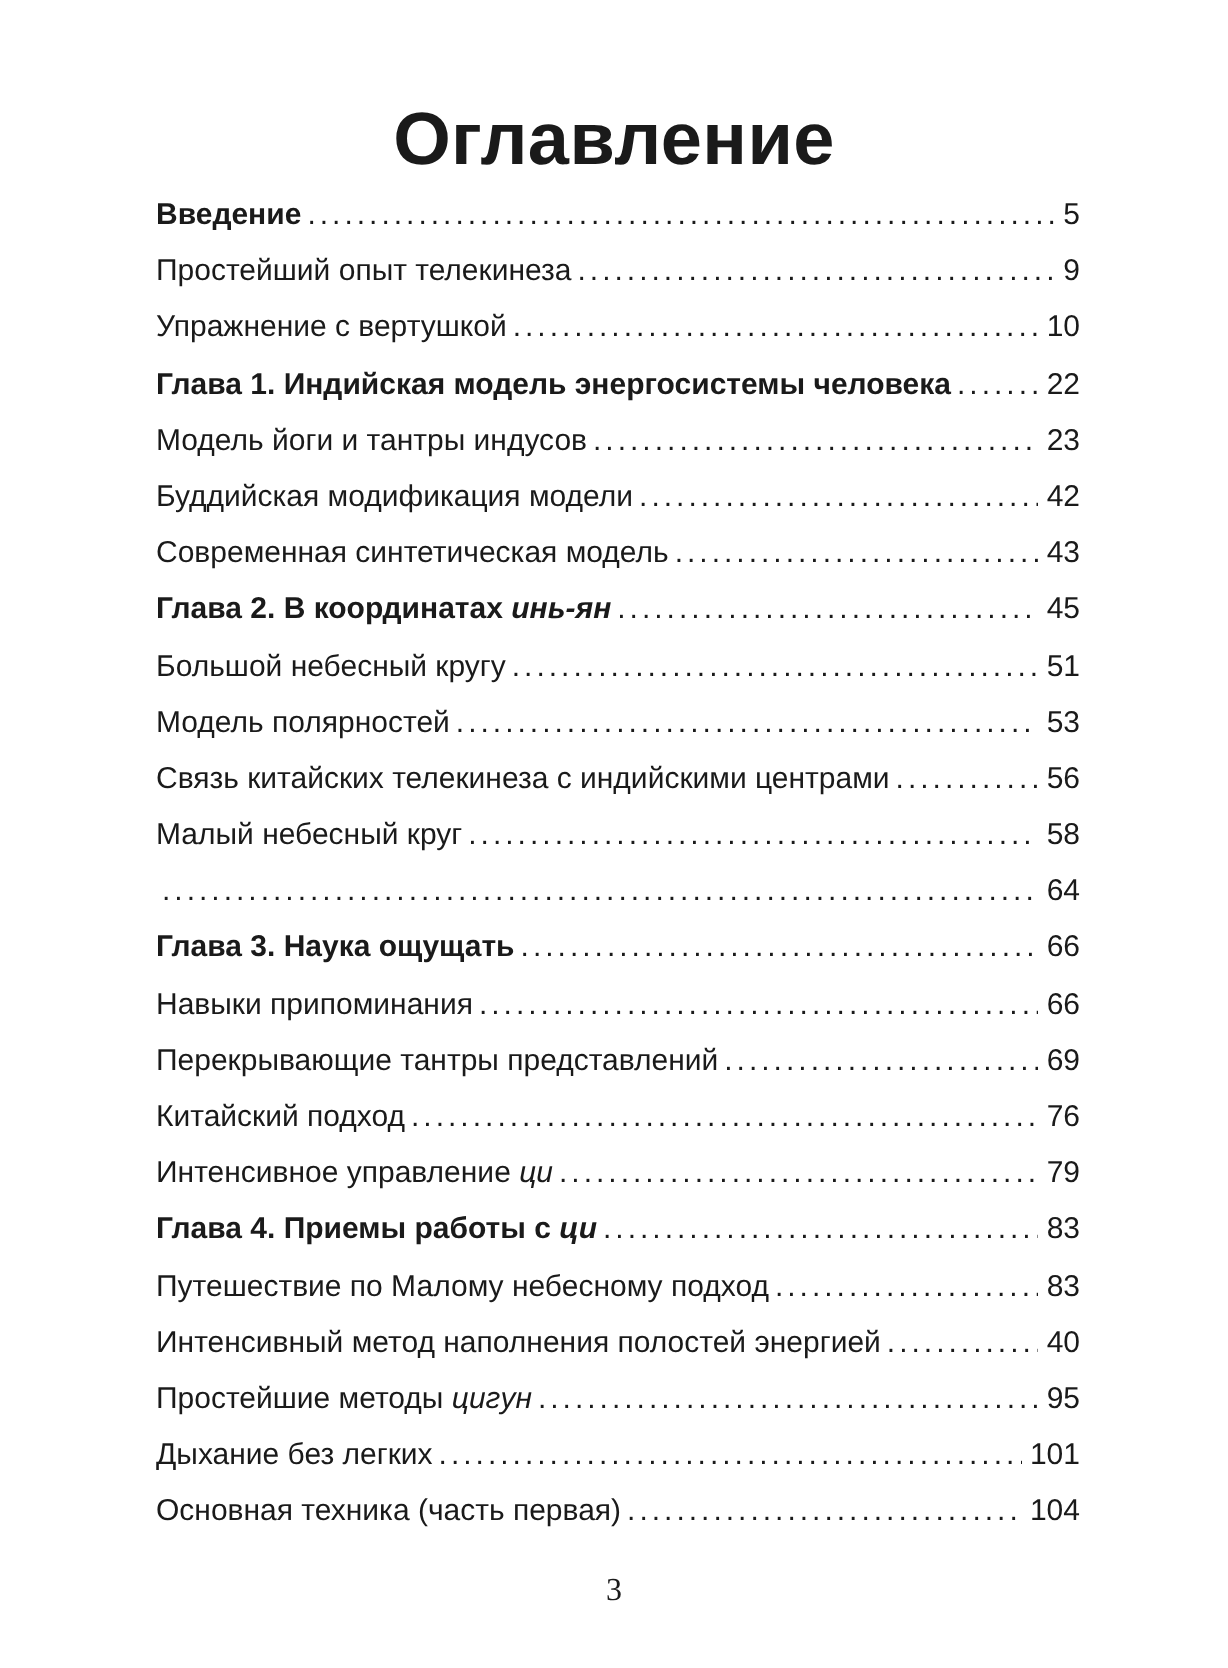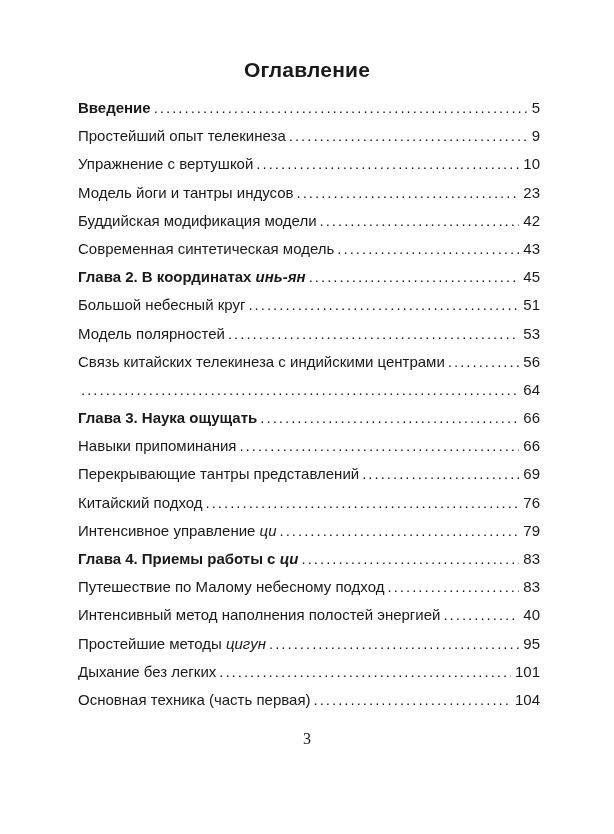--- a/index.html
+++ b/index.html
@@ -14,21 +14,21 @@
     background: #ffffff;
     color: #1a1a1a;
     font-family: "Liberation Sans", "DejaVu Sans", sans-serif;
     box-sizing: border-box;
     padding-top: 54px;
     overflow: hidden;
   }
   .doc-title {
     margin: 0;
     text-align: center;
-    font-size: 21px;
+    font-size: 37px;
     line-height: 32px;
     font-weight: 700;
     letter-spacing: 0.2px;
   }
   .toc {
     margin: 8px 74px 0 78px;
   }
   .toc-row {
     display: flex;
     align-items: center;
@@ -86,20 +86,25 @@
       <div class="toc-row">
         <span class="label">Простейший опыт телекинеза</span>
         <span class="leader"></span>
         <span class="pagenum">9</span>
       </div>
       <div class="toc-row">
         <span class="label">Упражнение с вертушкой</span>
         <span class="leader"></span>
         <span class="pagenum">10</span>
       </div>
+      <div class="toc-row bold">
+        <span class="label">Глава 1. Индийская модель энергосистемы человека</span>
+        <span class="leader"></span>
+        <span class="pagenum">22</span>
+      </div>
       <div class="toc-row">
         <span class="label">Модель йоги и тантры индусов</span>
         <span class="leader"></span>
         <span class="pagenum">23</span>
       </div>
       <div class="toc-row">
         <span class="label">Буддийская модификация модели</span>
         <span class="leader"></span>
         <span class="pagenum">42</span>
       </div>
@@ -107,33 +112,38 @@
         <span class="label">Современная синтетическая модель</span>
         <span class="leader"></span>
         <span class="pagenum">43</span>
       </div>
       <div class="toc-row bold">
         <span class="label">Глава 2. В координатах <i>инь-ян</i></span>
         <span class="leader"></span>
         <span class="pagenum">45</span>
       </div>
       <div class="toc-row">
-        <span class="label">Большой небесный круг</span>
+        <span class="label">Большой небесный кругу</span>
         <span class="leader"></span>
         <span class="pagenum">51</span>
       </div>
       <div class="toc-row">
         <span class="label">Модель полярностей</span>
         <span class="leader"></span>
         <span class="pagenum">53</span>
       </div>
       <div class="toc-row">
         <span class="label">Связь китайских телекинеза с индийскими центрами</span>
         <span class="leader"></span>
         <span class="pagenum">56</span>
+      </div>
+      <div class="toc-row">
+        <span class="label">Малый небесный круг</span>
+        <span class="leader"></span>
+        <span class="pagenum">58</span>
       </div>
       <div class="toc-row">
         <span class="leader"></span>
         <span class="pagenum">64</span>
       </div>
       <div class="toc-row bold">
         <span class="label">Глава 3. Наука ощущать</span>
         <span class="leader"></span>
         <span class="pagenum">66</span>
       </div>

